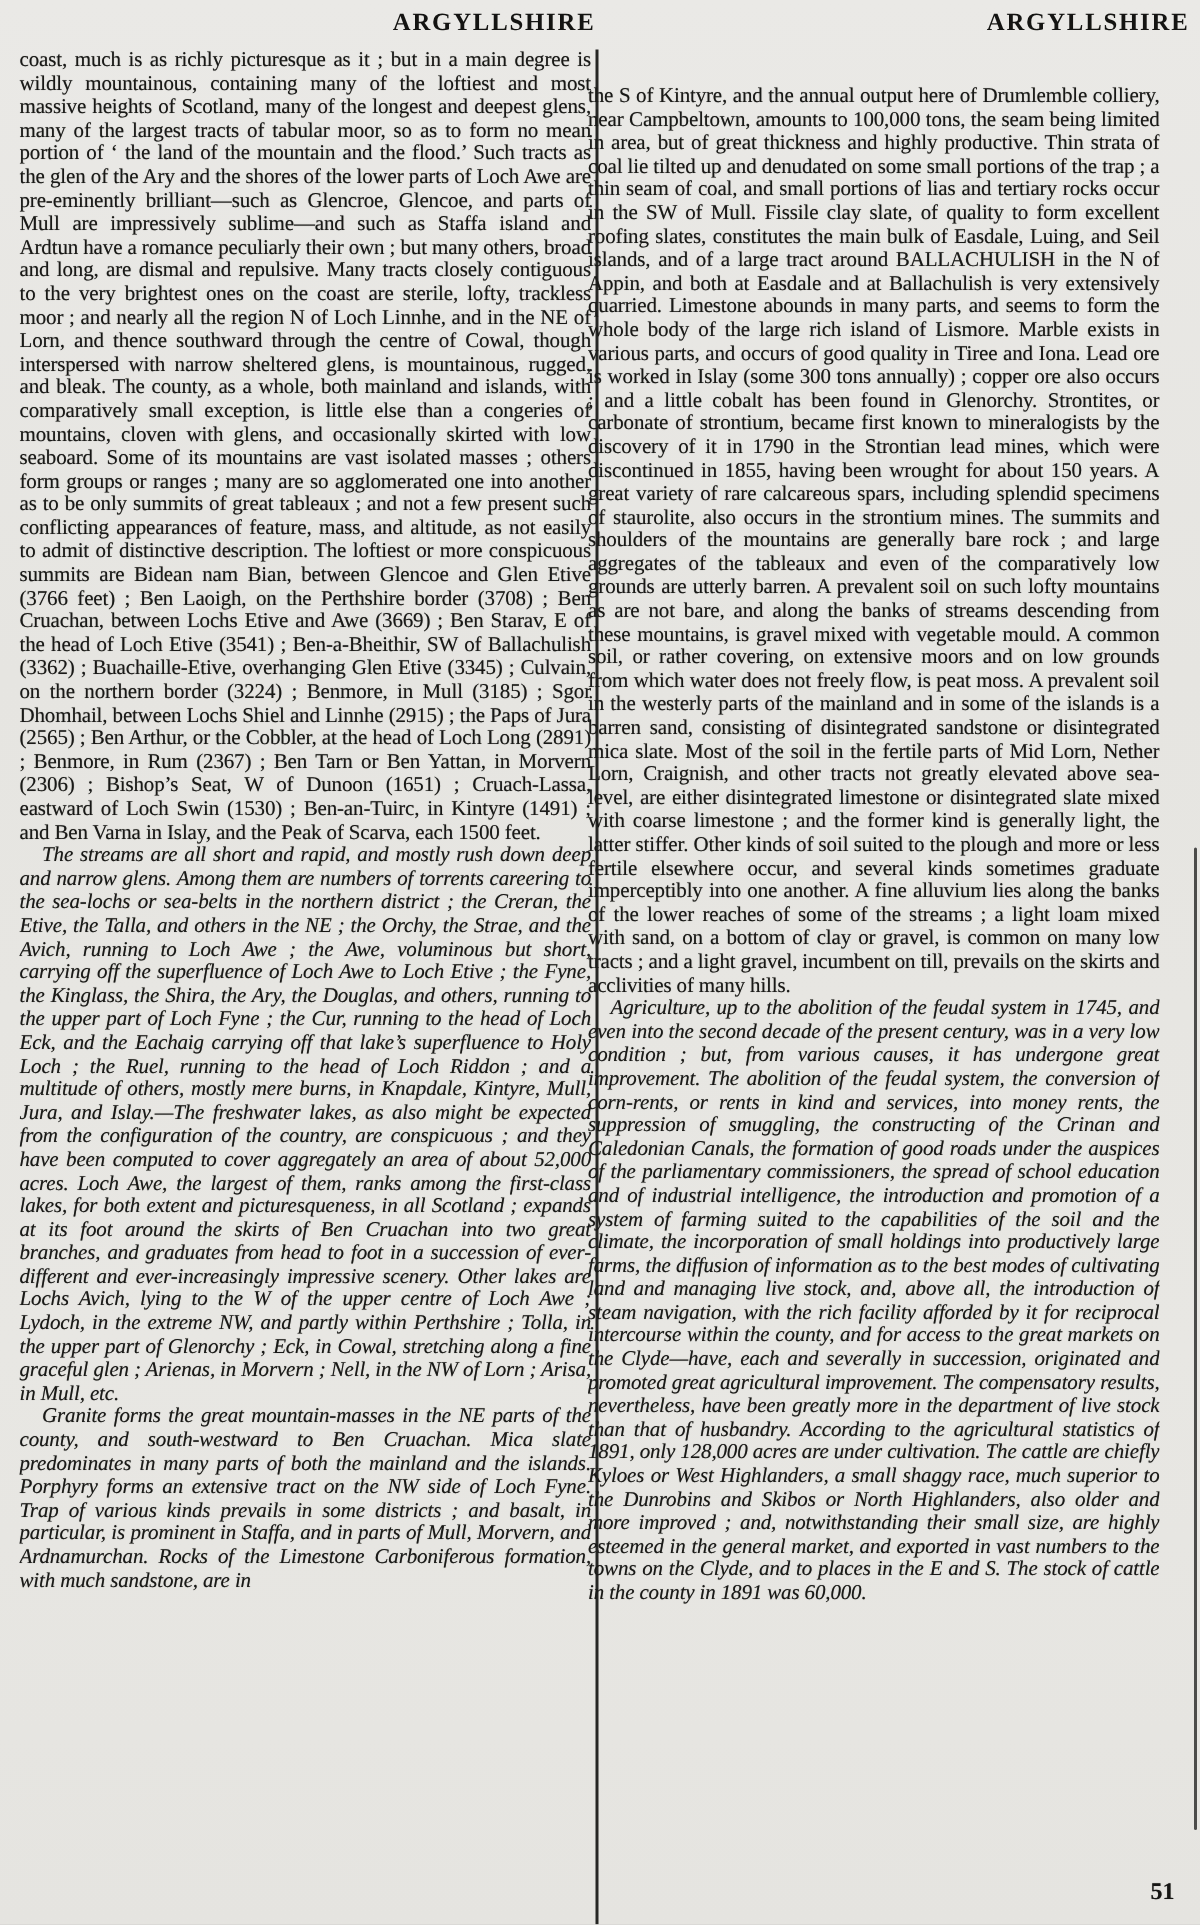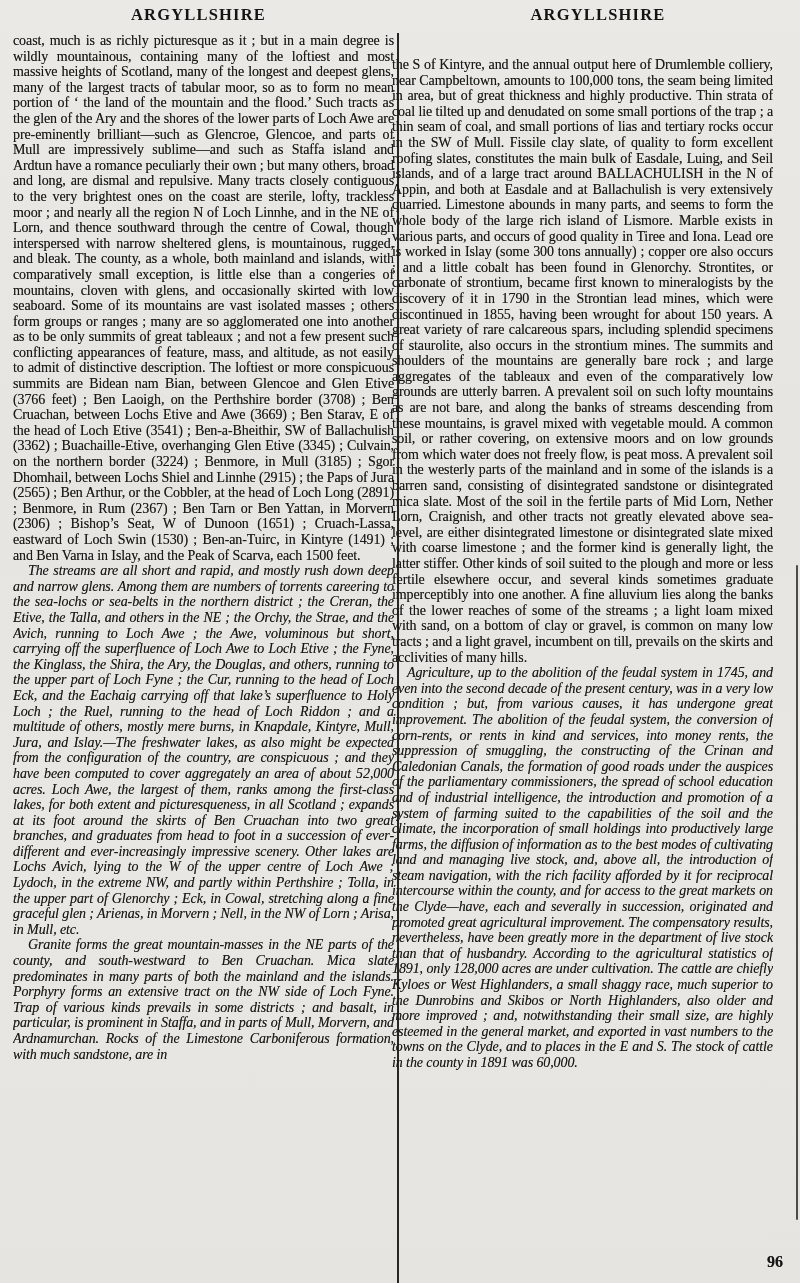--- a/index.html
+++ b/index.html
@@ -13,21 +13,21 @@
     height: 1283px;
     margin: 0;
     overflow: hidden;
     background: linear-gradient(180deg, #eae9e6 0%, #e6e5e1 35%, #e8e7e3 70%, #e5e4e0 100%);
     font-family: "Liberation Serif", "DejaVu Serif", serif;
     color: #191917;
   }
   .header {
     position: absolute;
     top: 5px;
-    text-align: center;
+    text-align: right;
     font-weight: 700;
     font-size: 16.5px;
     letter-spacing: 1.2px;
     color: #141412;
   }
   .header.left  { left: 0;   width: 397px; }
   .header.right { left: 403px; width: 390px; }
   .divider {
     position: absolute;
     left: 397px;
@@ -92,15 +92,15 @@
       <p class="para indent">Granite forms the great mountain-masses in the NE parts of the county, and south-westward to Ben Cruachan. Mica slate predominates in many parts of both the mainland and the islands.  Porphyry forms an extensive tract on the NW side of Loch Fyne.  Trap of various kinds prevails in some districts ; and basalt, in particular, is prominent in Staffa, and in parts of Mull, Morvern, and Ardnamurchan.  Rocks of the Limestone Carboniferous formation, with much sandstone, are in</p>
     </div>
 
   <div class="col col-right">
       <p class="para">the S of Kintyre, and the annual output here of Drumlemble colliery, near Campbeltown, amounts to 100,000 tons, the seam being limited in area, but of great thickness and highly productive.  Thin strata of coal lie tilted up and denudated on some small portions of the trap ; a thin seam of coal, and small portions of lias and tertiary rocks occur in the SW of Mull.  Fissile clay slate, of quality to form excellent roofing slates, constitutes the main bulk of Easdale, Luing, and Seil islands, and of a large tract around BALLACHULISH in the N of Appin, and both at Easdale and at Ballachulish is very extensively quarried.  Limestone abounds in many parts, and seems to form the whole body of the large rich island of Lismore.  Marble exists in various parts, and occurs of good quality in Tiree and Iona.  Lead ore is worked in Islay (some 300 tons annually) ; copper ore also occurs ; and a little cobalt has been found in Glenorchy.  Strontites, or carbonate of strontium, became first known to mineralogists by the discovery of it in 1790 in the Strontian lead mines, which were discontinued in 1855, having been wrought for about 150 years.  A great variety of rare calcareous spars, including splendid specimens of staurolite, also occurs in the strontium mines.  The summits and shoulders of the mountains are generally bare rock ; and large aggregates of the tableaux and even of the comparatively low grounds are utterly barren.  A prevalent soil on such lofty mountains as are not bare, and along the banks of streams descending from these mountains, is gravel mixed with vegetable mould.  A common soil, or rather covering, on extensive moors and on low grounds from which water does not freely flow, is peat moss.  A prevalent soil in the westerly parts of the mainland and in some of the islands is a barren sand, consisting of disintegrated sandstone or disintegrated mica slate.  Most of the soil in the fertile parts of Mid Lorn, Nether Lorn, Craignish, and other tracts not greatly elevated above sea-level, are either disintegrated limestone or disintegrated slate mixed with coarse limestone ; and the former kind is generally light, the latter stiffer.  Other kinds of soil suited to the plough and more or less fertile elsewhere occur, and several kinds sometimes graduate imperceptibly into one another.  A fine alluvium lies along the banks of the lower reaches of some of the streams ; a light loam mixed with sand, on a bottom of clay or gravel, is common on many low tracts ; and a light gravel, incumbent on till, prevails on the skirts and acclivities of many hills.</p>
       <p class="para indent">Agriculture, up to the abolition of the feudal system in 1745, and even into the second decade of the present century, was in a very low condition ; but, from various causes, it has undergone great improvement.  The abolition of the feudal system, the conversion of corn-rents, or rents in kind and services, into money rents, the suppression of smuggling, the constructing of the Crinan and Caledonian Canals, the formation of good roads under the auspices of the parliamentary commissioners, the spread of school education and of industrial intelligence, the introduction and promotion of a system of farming suited to the capabilities of the soil and the climate, the incorporation of small holdings into productively large farms, the diffusion of information as to the best modes of cultivating land and managing live stock, and, above all, the introduction of steam navigation, with the rich facility afforded by it for reciprocal intercourse within the county, and for access to the great markets on the Clyde—have, each and severally in succession, originated and promoted great agricultural improvement.  The compensatory results, nevertheless, have been greatly more in the department of live stock than that of husbandry.  According to the agricultural statistics of 1891, only 128,000 acres are under cultivation. The cattle are chiefly Kyloes or West Highlanders, a small shaggy race, much superior to the Dunrobins and Skibos or North Highlanders, also older and more improved ; and, notwithstanding their small size, are highly esteemed in the general market, and exported in vast numbers to the towns on the Clyde, and to places in the E and S.  The stock of cattle in the county in 1891 was 60,000.</p>
     </div>
 
   <div class="edge-artifact"></div>
 
-  <div class="page-number">96</div>
+  <div class="page-number">51</div>
 
 </div>
 
 </body></html>

